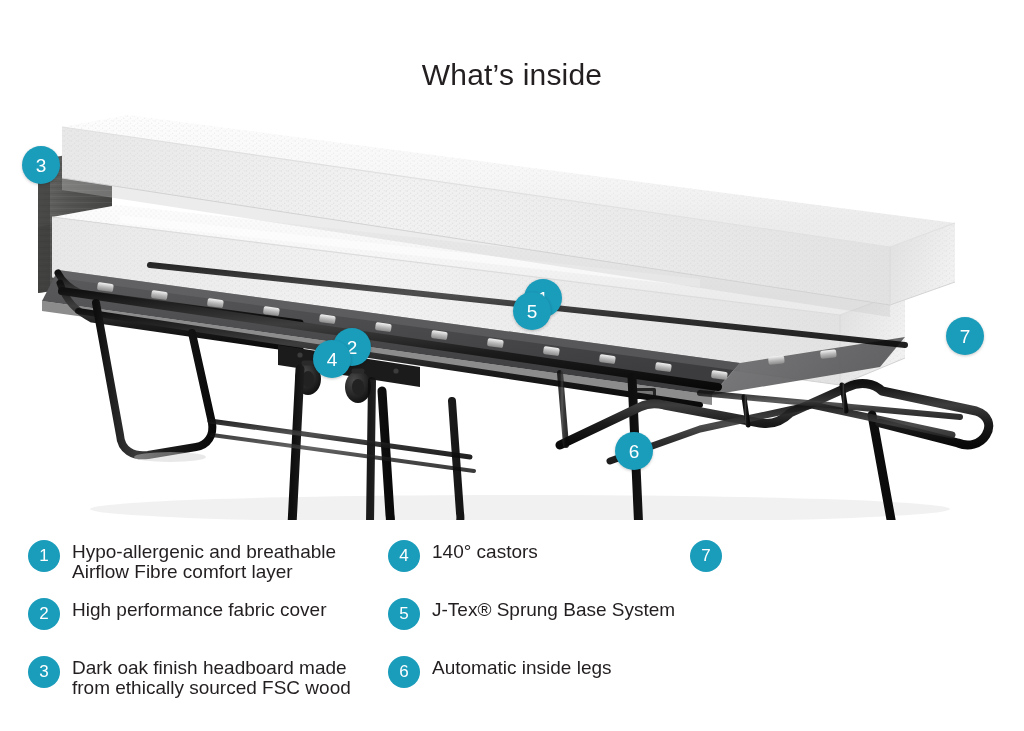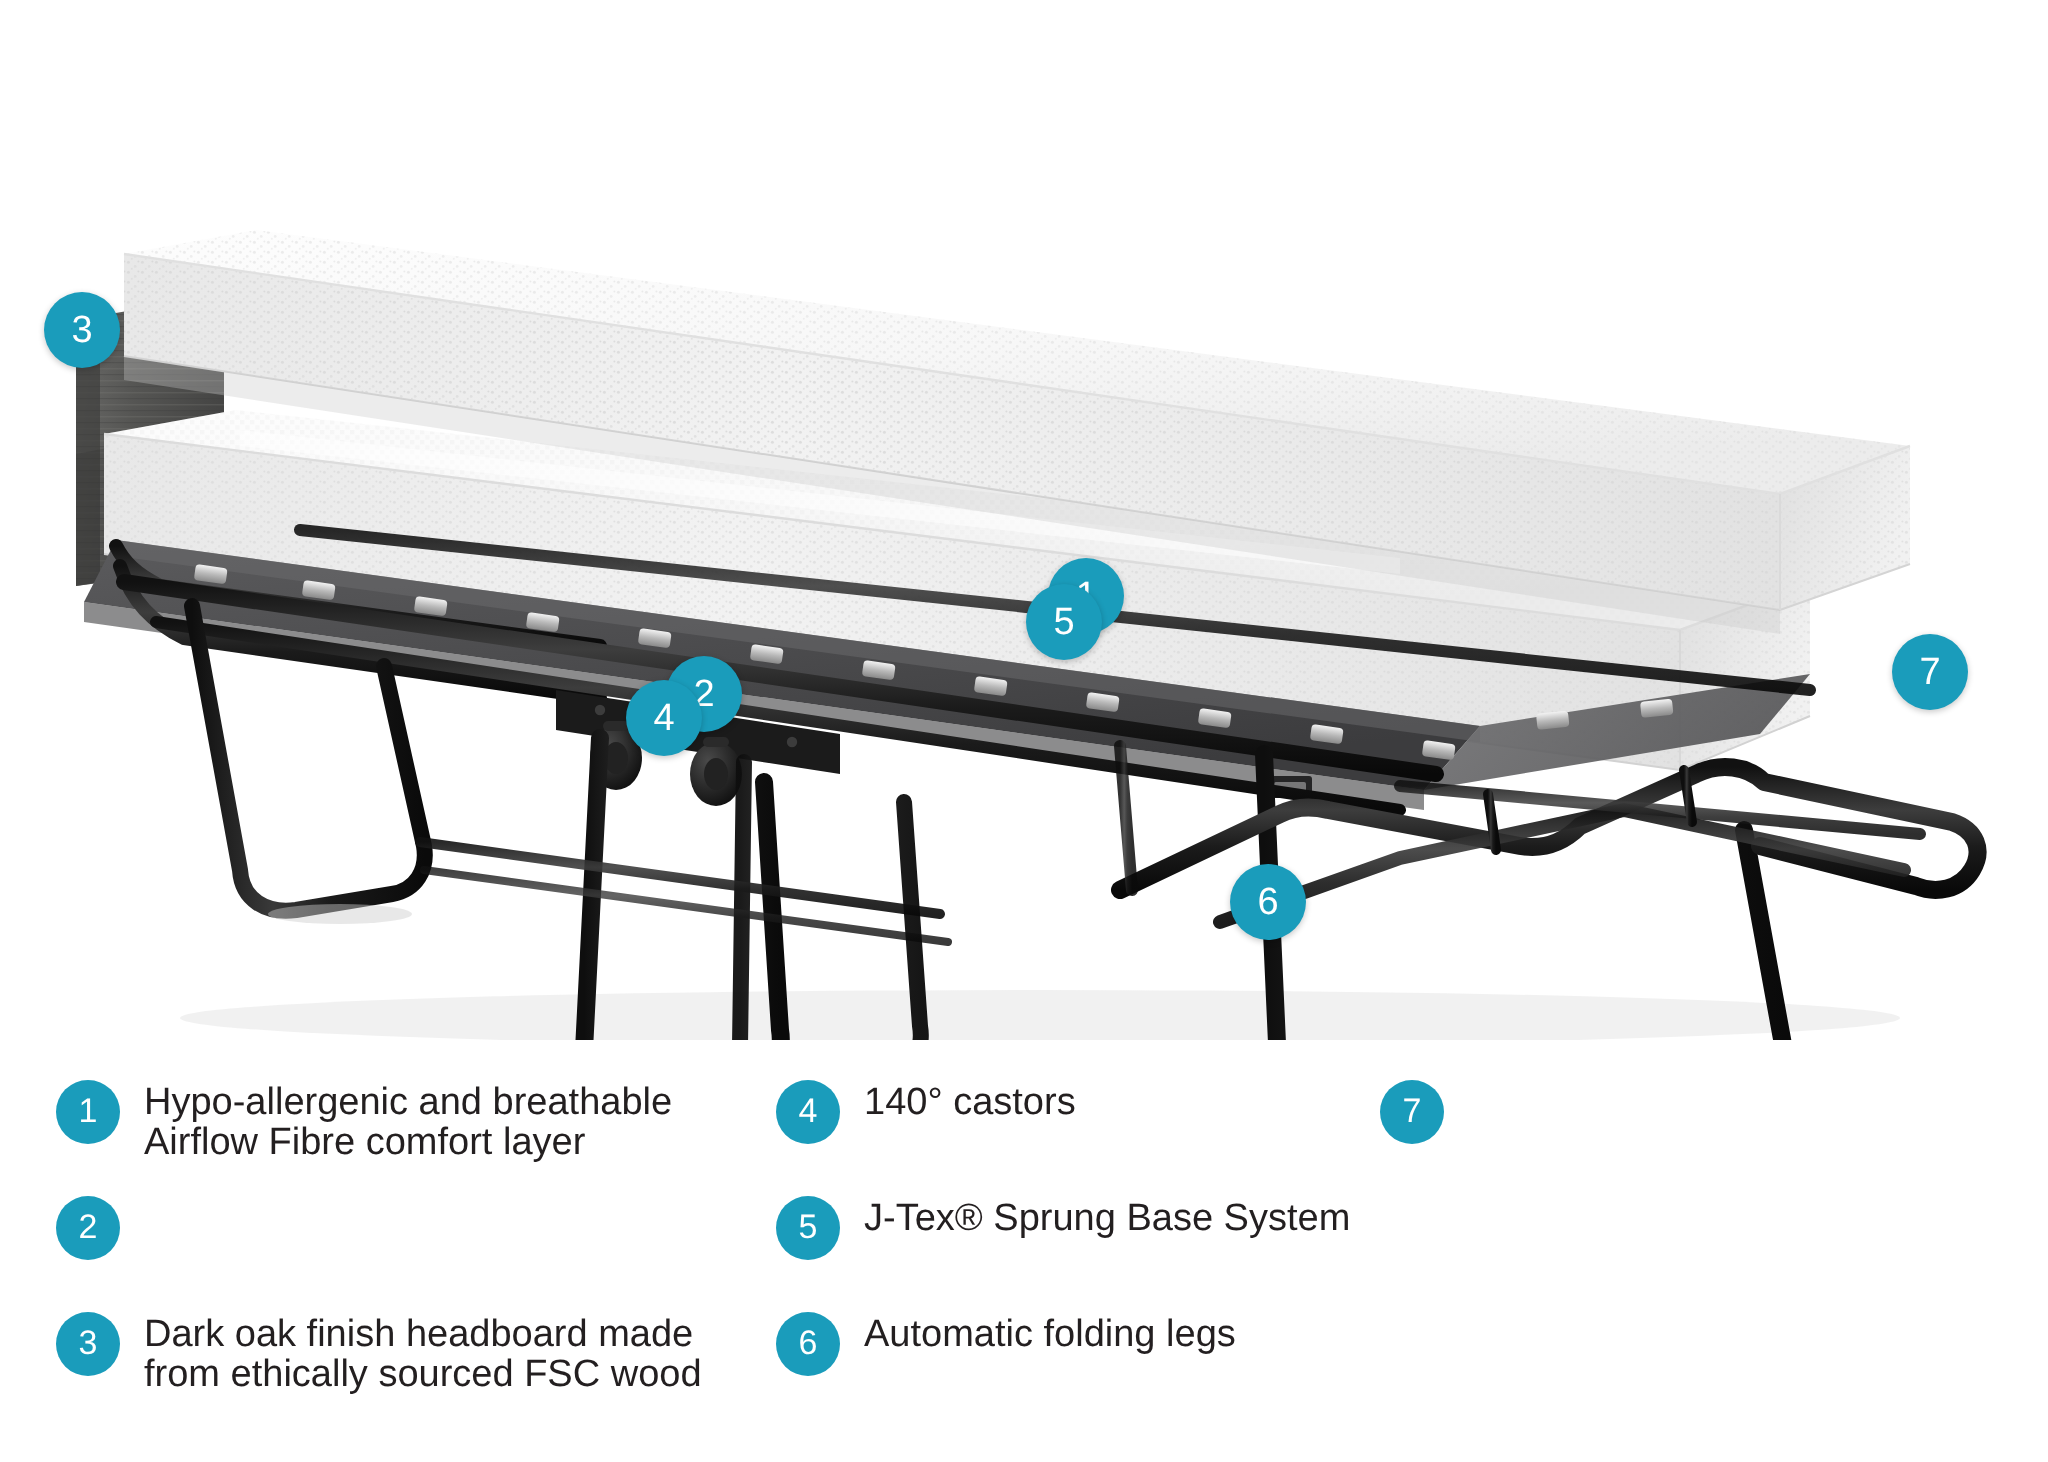--- a/index.html
+++ b/index.html
@@ -87,20 +87,21 @@
     color: #231f20;
     padding-top: 4px;
     white-space: pre-line;
   }
 </style>
 </head>
 <body>
 
 <div id="page">
 
+  <div class="title">What’s inside</div>
 
   <div class="stage">
 
     <svg width="1024" height="415" viewBox="0 0 1024 415" style="position:absolute;left:0;top:0;">
       <defs>
 
         <linearGradient id="matTopFace" x1="0" y1="0" x2="0.35" y2="1">
           <stop offset="0%" stop-color="#fdfdfd"></stop>
           <stop offset="55%" stop-color="#f7f7f7"></stop>
           <stop offset="100%" stop-color="#ececec"></stop>
@@ -332,40 +333,41 @@
   <div class="legend">
 
     <div class="legend-col c1">
       <div class="legend-item">
         <div class="legend-badge">1</div>
         <div class="legend-text">Hypo-allergenic and breathable
 Airflow Fibre comfort layer</div>
       </div>
       <div class="legend-item">
         <div class="legend-badge">2</div>
+        <div class="legend-text">High performance fabric cover</div>
       </div>
       <div class="legend-item">
         <div class="legend-badge">3</div>
         <div class="legend-text">Dark oak finish headboard made
 from ethically sourced FSC wood</div>
       </div>
     </div>
 
     <div class="legend-col c2">
       <div class="legend-item">
         <div class="legend-badge">4</div>
         <div class="legend-text">140° castors</div>
       </div>
       <div class="legend-item">
         <div class="legend-badge">5</div>
         <div class="legend-text">J-Tex® Sprung Base System</div>
       </div>
       <div class="legend-item">
         <div class="legend-badge">6</div>
-        <div class="legend-text">Automatic folding legs</div>
+        <div class="legend-text">Automatic inside legs</div>
       </div>
     </div>
 
     <div class="legend-col c3">
       <div class="legend-item">
         <div class="legend-badge">7</div>
       </div>
     </div>
 
   </div>

